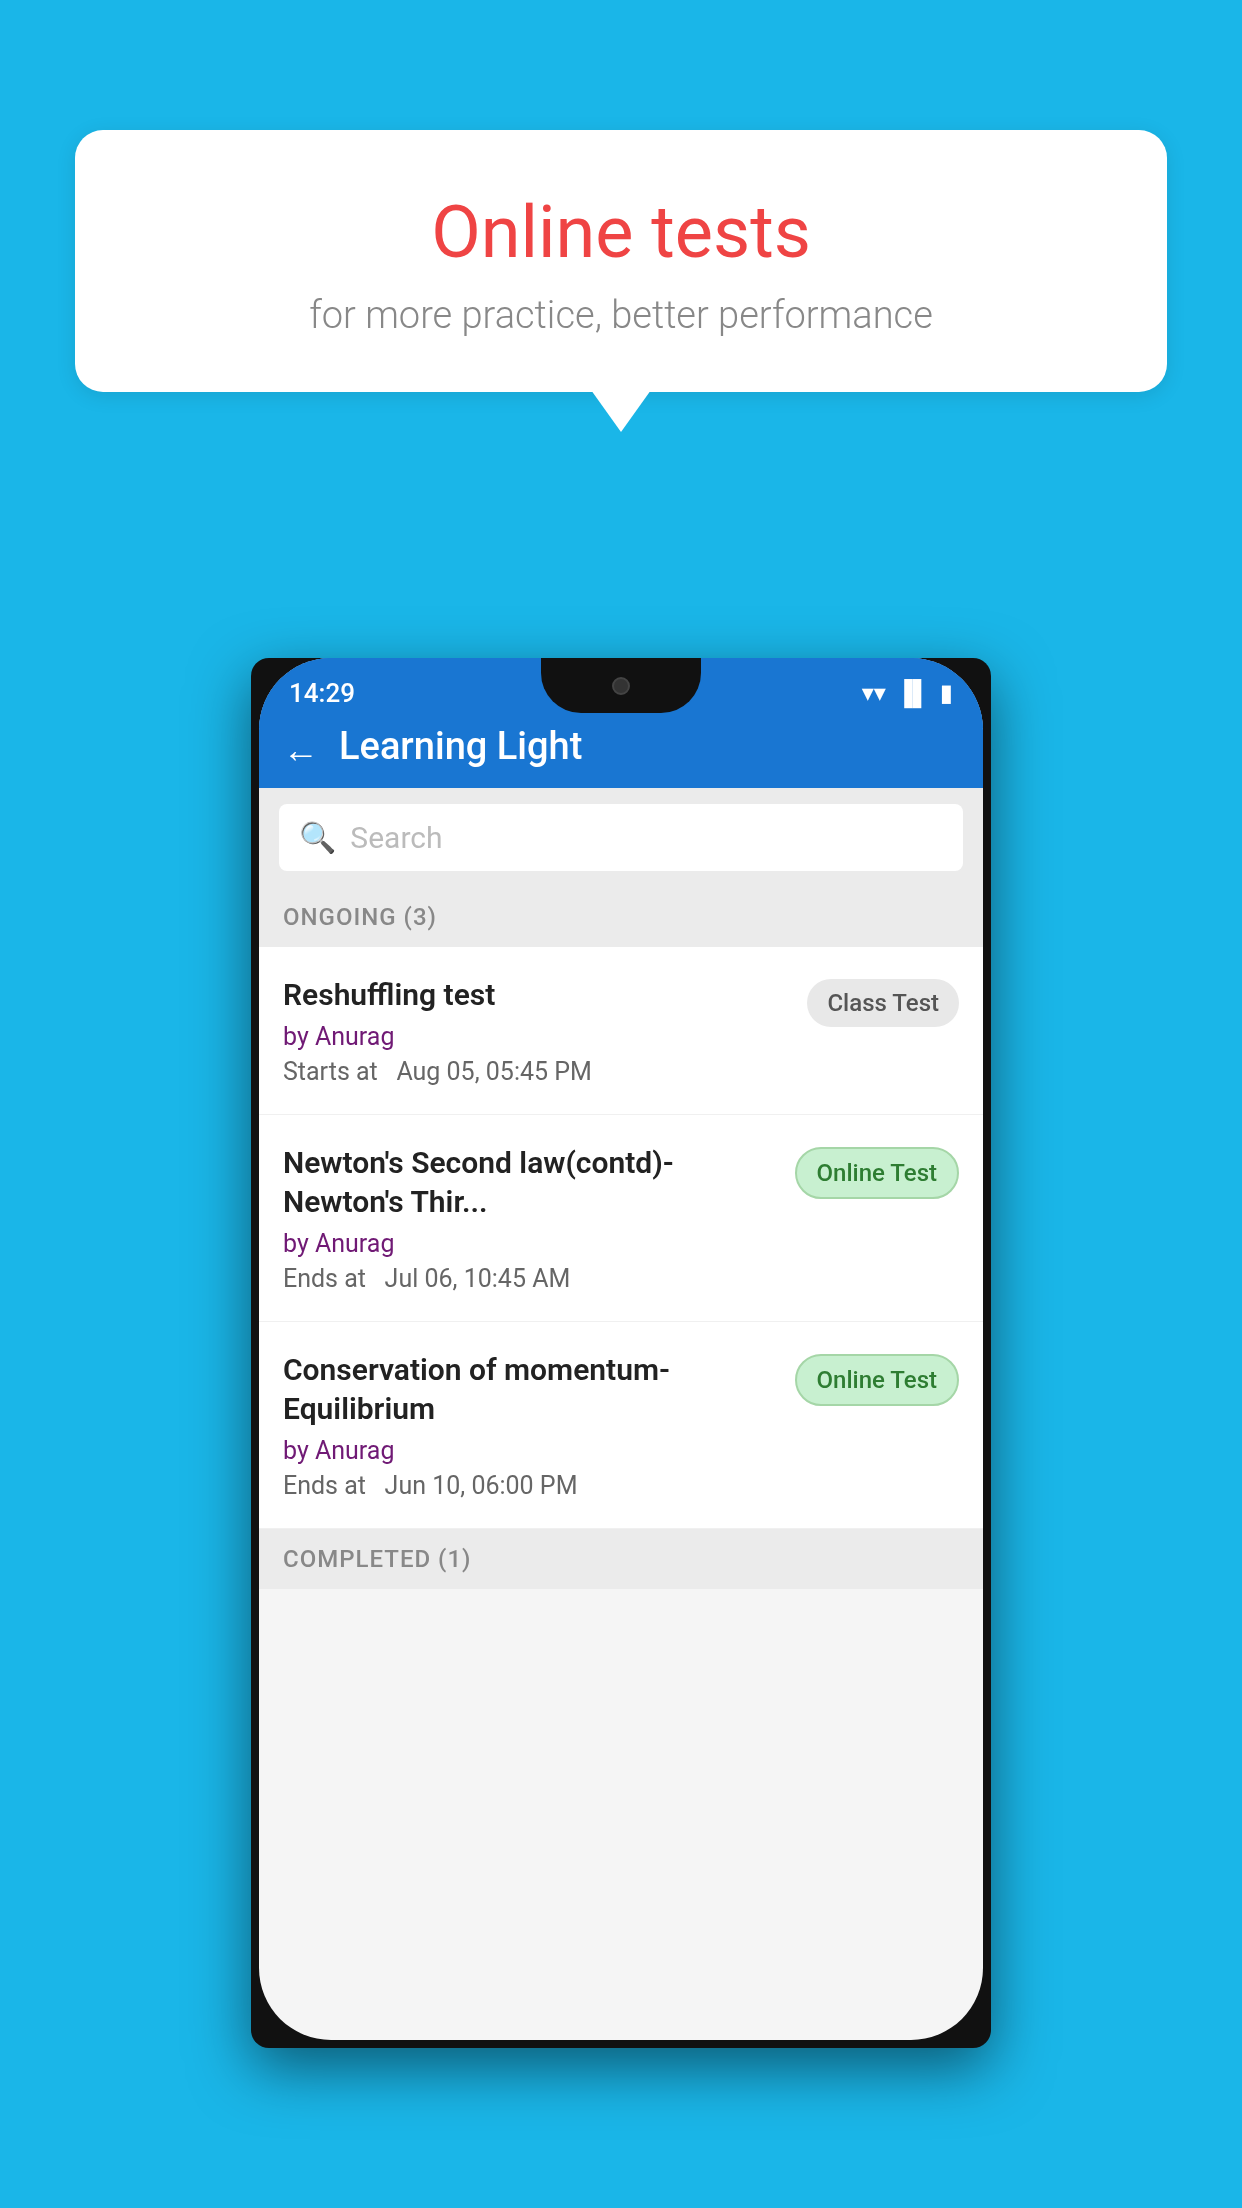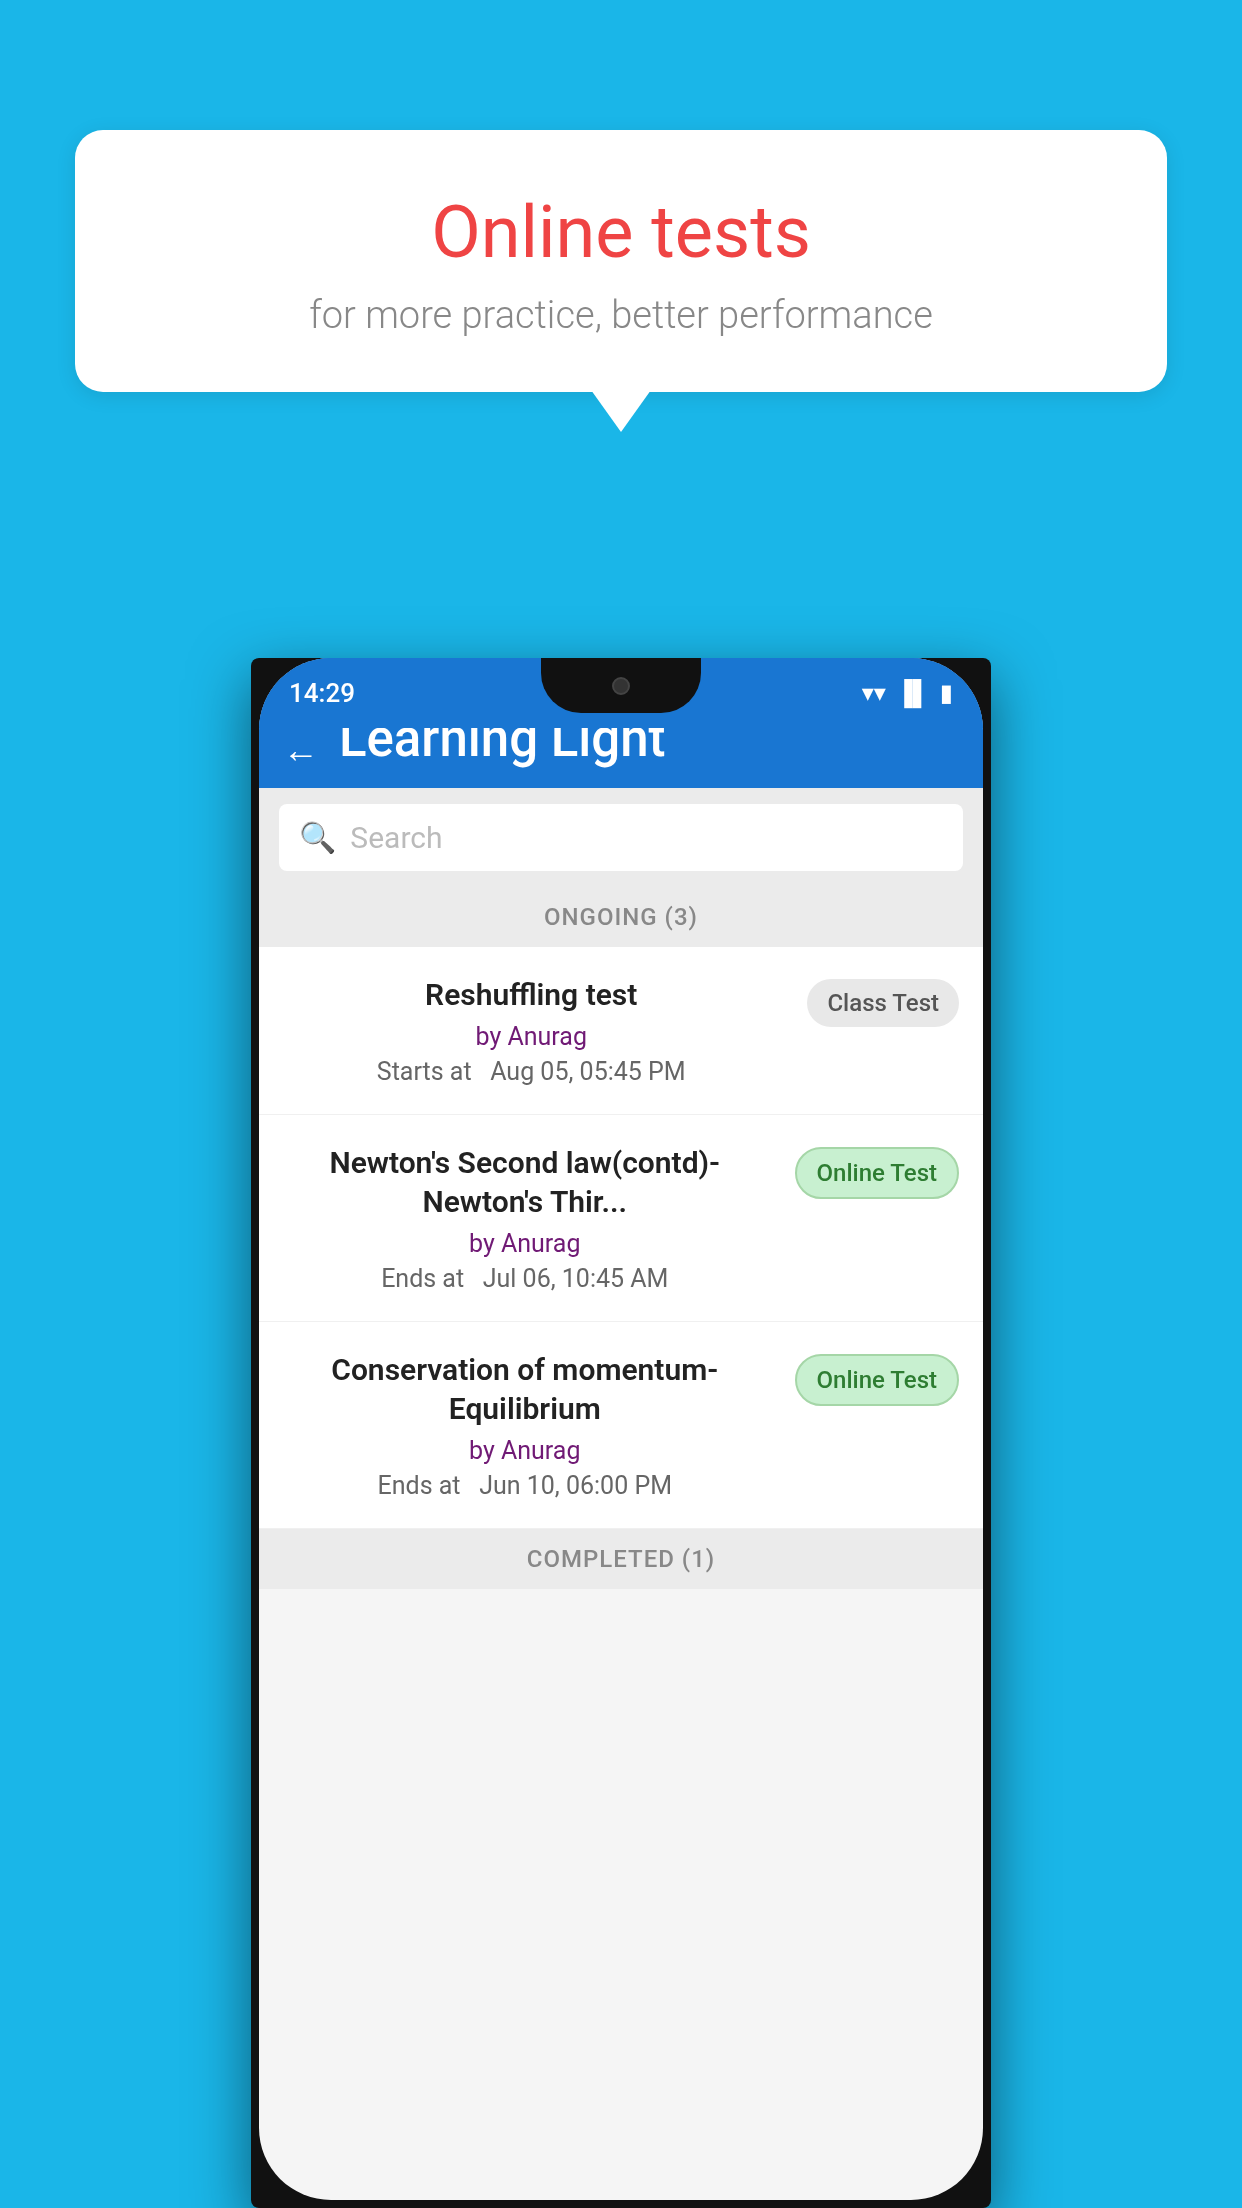--- a/index.html
+++ b/index.html
@@ -62,27 +62,26 @@
       position: absolute;
       bottom: 0;
       left: 50%;
       transform: translateX(-50%);
       width: 740px;
       height: 1550px;
     }
 
     .phone-outer {
       width: 740px;
-      height: 1550px;
+      height: 1390px;
       background: #111;
-      border-radius: 8px;
+      border-radius: 18px;
       position: relative;
       box-shadow: 0 20px 60px rgba(0,0,0,0.5);
       overflow: hidden;
-      text-align: center;
     }
 
     
     .phone-status-bar {
       position: absolute;
       top: 0;
       left: 0;
       right: 0;
       height: 70px;
       background: #1976d2;
@@ -158,21 +157,21 @@
 
     .back-arrow {
       color: white;
       font-size: 36px;
       margin-right: 20px;
       line-height: 1;
     }
 
     .app-title {
       color: white;
-      font-size: 51px;
+      font-size: 38px;
       font-weight: 500;
     }
 
     
     .tabs-container {
       background: white;
       display: flex;
       border-bottom: 1px solid #e0e0e0;
       overflow-x: auto;
     }

